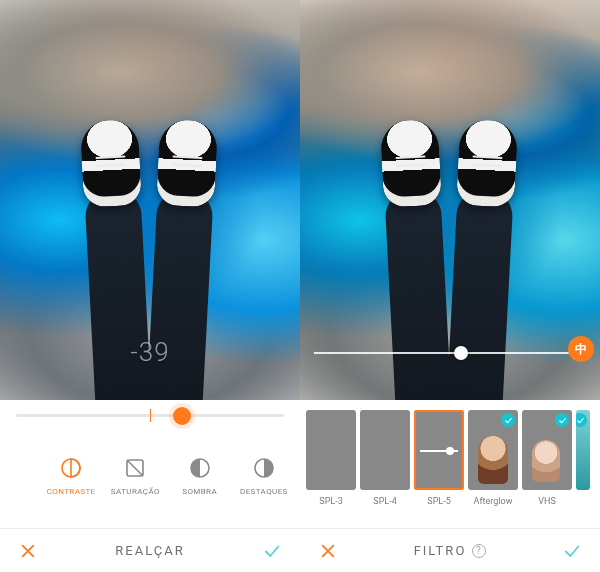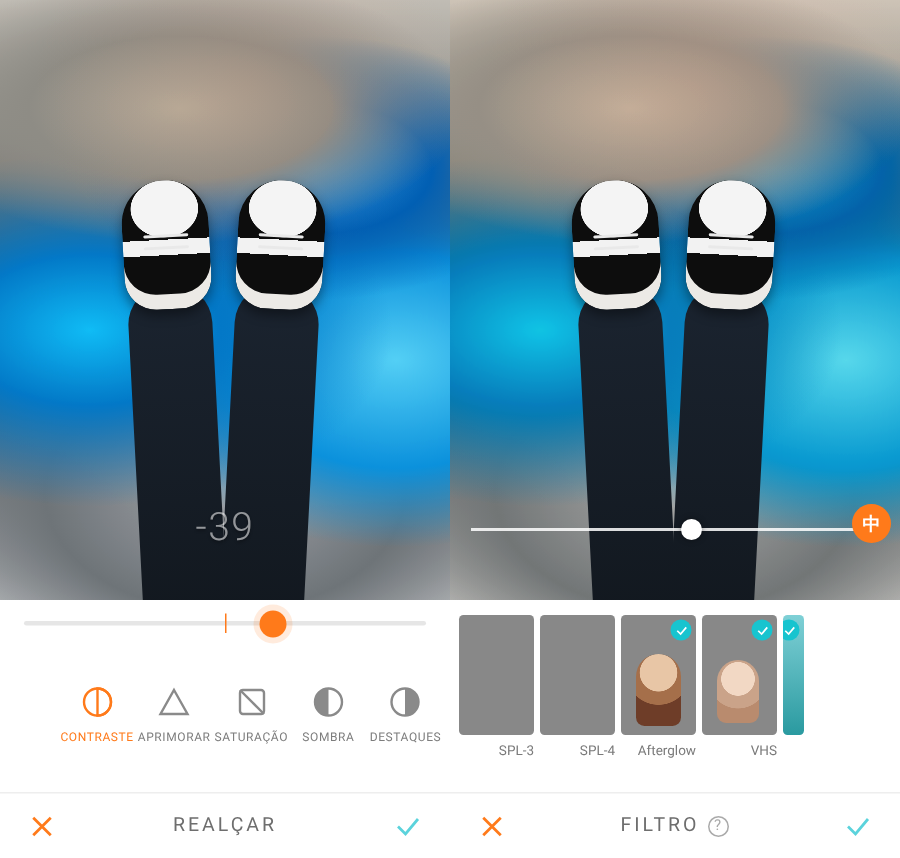--- a/index.html
+++ b/index.html
@@ -120,21 +120,21 @@
   }
   .tool svg{ stroke:#8a8a8a; fill:none; stroke-width:1.6; }
   .tool.active svg{ stroke:#ff7a1a; }
 
   
   .thumbs{
     display:flex; gap:4px; padding:10px 0 6px 6px; height:128px; align-items:flex-start;
     overflow:hidden;
   }
   .thumb{
-    display:flex; flex-direction:column; align-items:flex-end; gap:6px;
+    display:flex; flex-direction:column; align-items:center; gap:6px;
     font-size:9px; color:#7a7a7a; cursor:pointer; position:relative;
     flex:0 0 auto;
   }
   .thumb .box{
     width:50px; height:80px; border-radius:3px; position:relative; overflow:hidden;
     background:#888;
   }
   .thumb.partial .box{ width:14px; }
   .thumb .checked{
     position:absolute; top:3px; right:3px; width:14px; height:14px;
@@ -223,28 +223,20 @@
         <svg viewBox="0 0 24 24">
             <circle cx="12" cy="12" r="9"></circle>
             <path d="M12 3 A9 9 0 0 1 12 21 Z" fill="none"></path>
           </svg>
       </span>
       <span>CONTRASTE</span>
     </div>
     <div class="tool">
       <span class="ico">
         <svg viewBox="0 0 24 24">
-            <path d="M12 4 L21 20 L3 20 Z"></path>
-          </svg>
-      </span>
-      <span>APRIMORAR</span>
-    </div>
-    <div class="tool">
-      <span class="ico">
-        <svg viewBox="0 0 24 24">
             <rect x="4" y="4" width="16" height="16" rx="2"></rect>
             <path d="M4 4 L20 20"></path>
           </svg>
       </span>
       <span>SATURAÇÃO</span>
     </div>
     <div class="tool">
       <span class="ico">
         <svg viewBox="0 0 24 24">
             <circle cx="12" cy="12" r="9"></circle>
@@ -300,20 +292,26 @@
 
   <div class="thumbs">
     <div class="thumb">
       <div class="box bg-spl3"></div>
       <span>SPL-3</span>
     </div>
     <div class="thumb">
       <div class="box bg-spl4"></div>
       <span>SPL-4</span>
     </div>
+    <div class="thumb active">
+      <div class="box bg-spl5">
+        <div class="slider-deco"></div>
+      </div>
+      <span>SPL-5</span>
+    </div>
     <div class="thumb">
       <div class="box bg-afterglow">
         <div class="checked">
             <svg viewBox="0 0 24 24">
               <path d="M4 12 L10 18 L20 6"></path>
             </svg>
           </div>
       </div>
       <span>Afterglow</span>
     </div>

